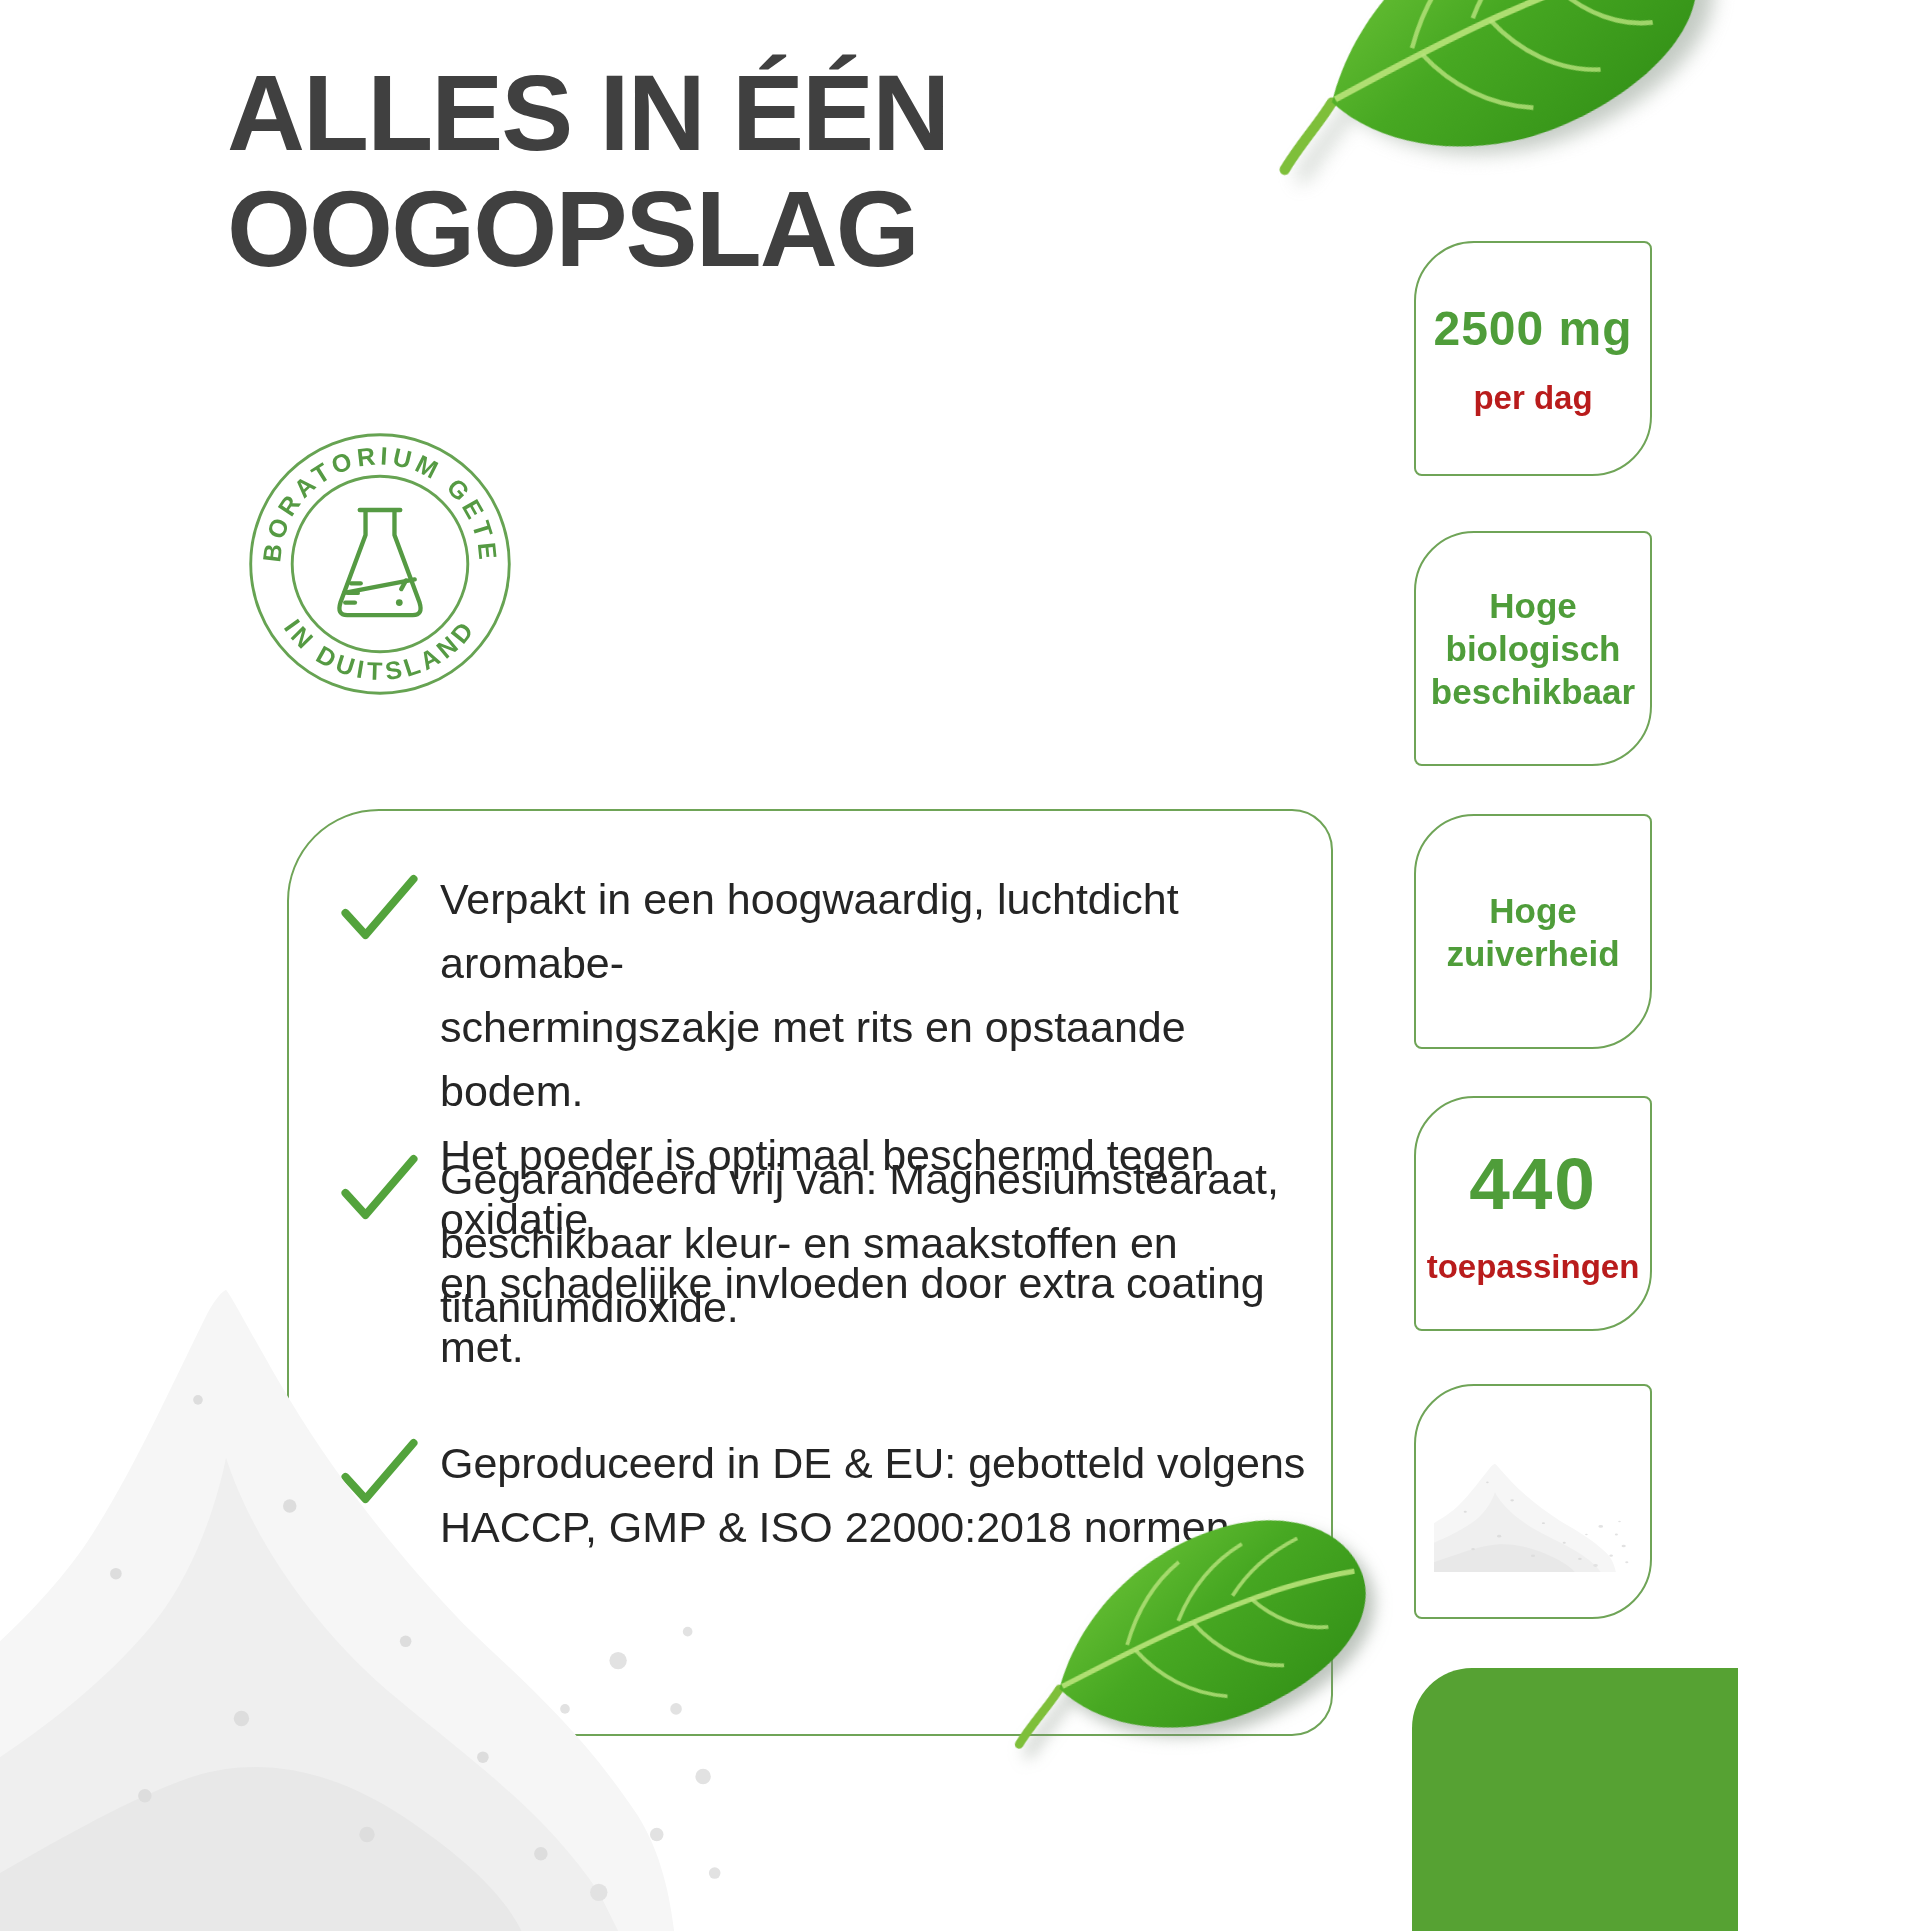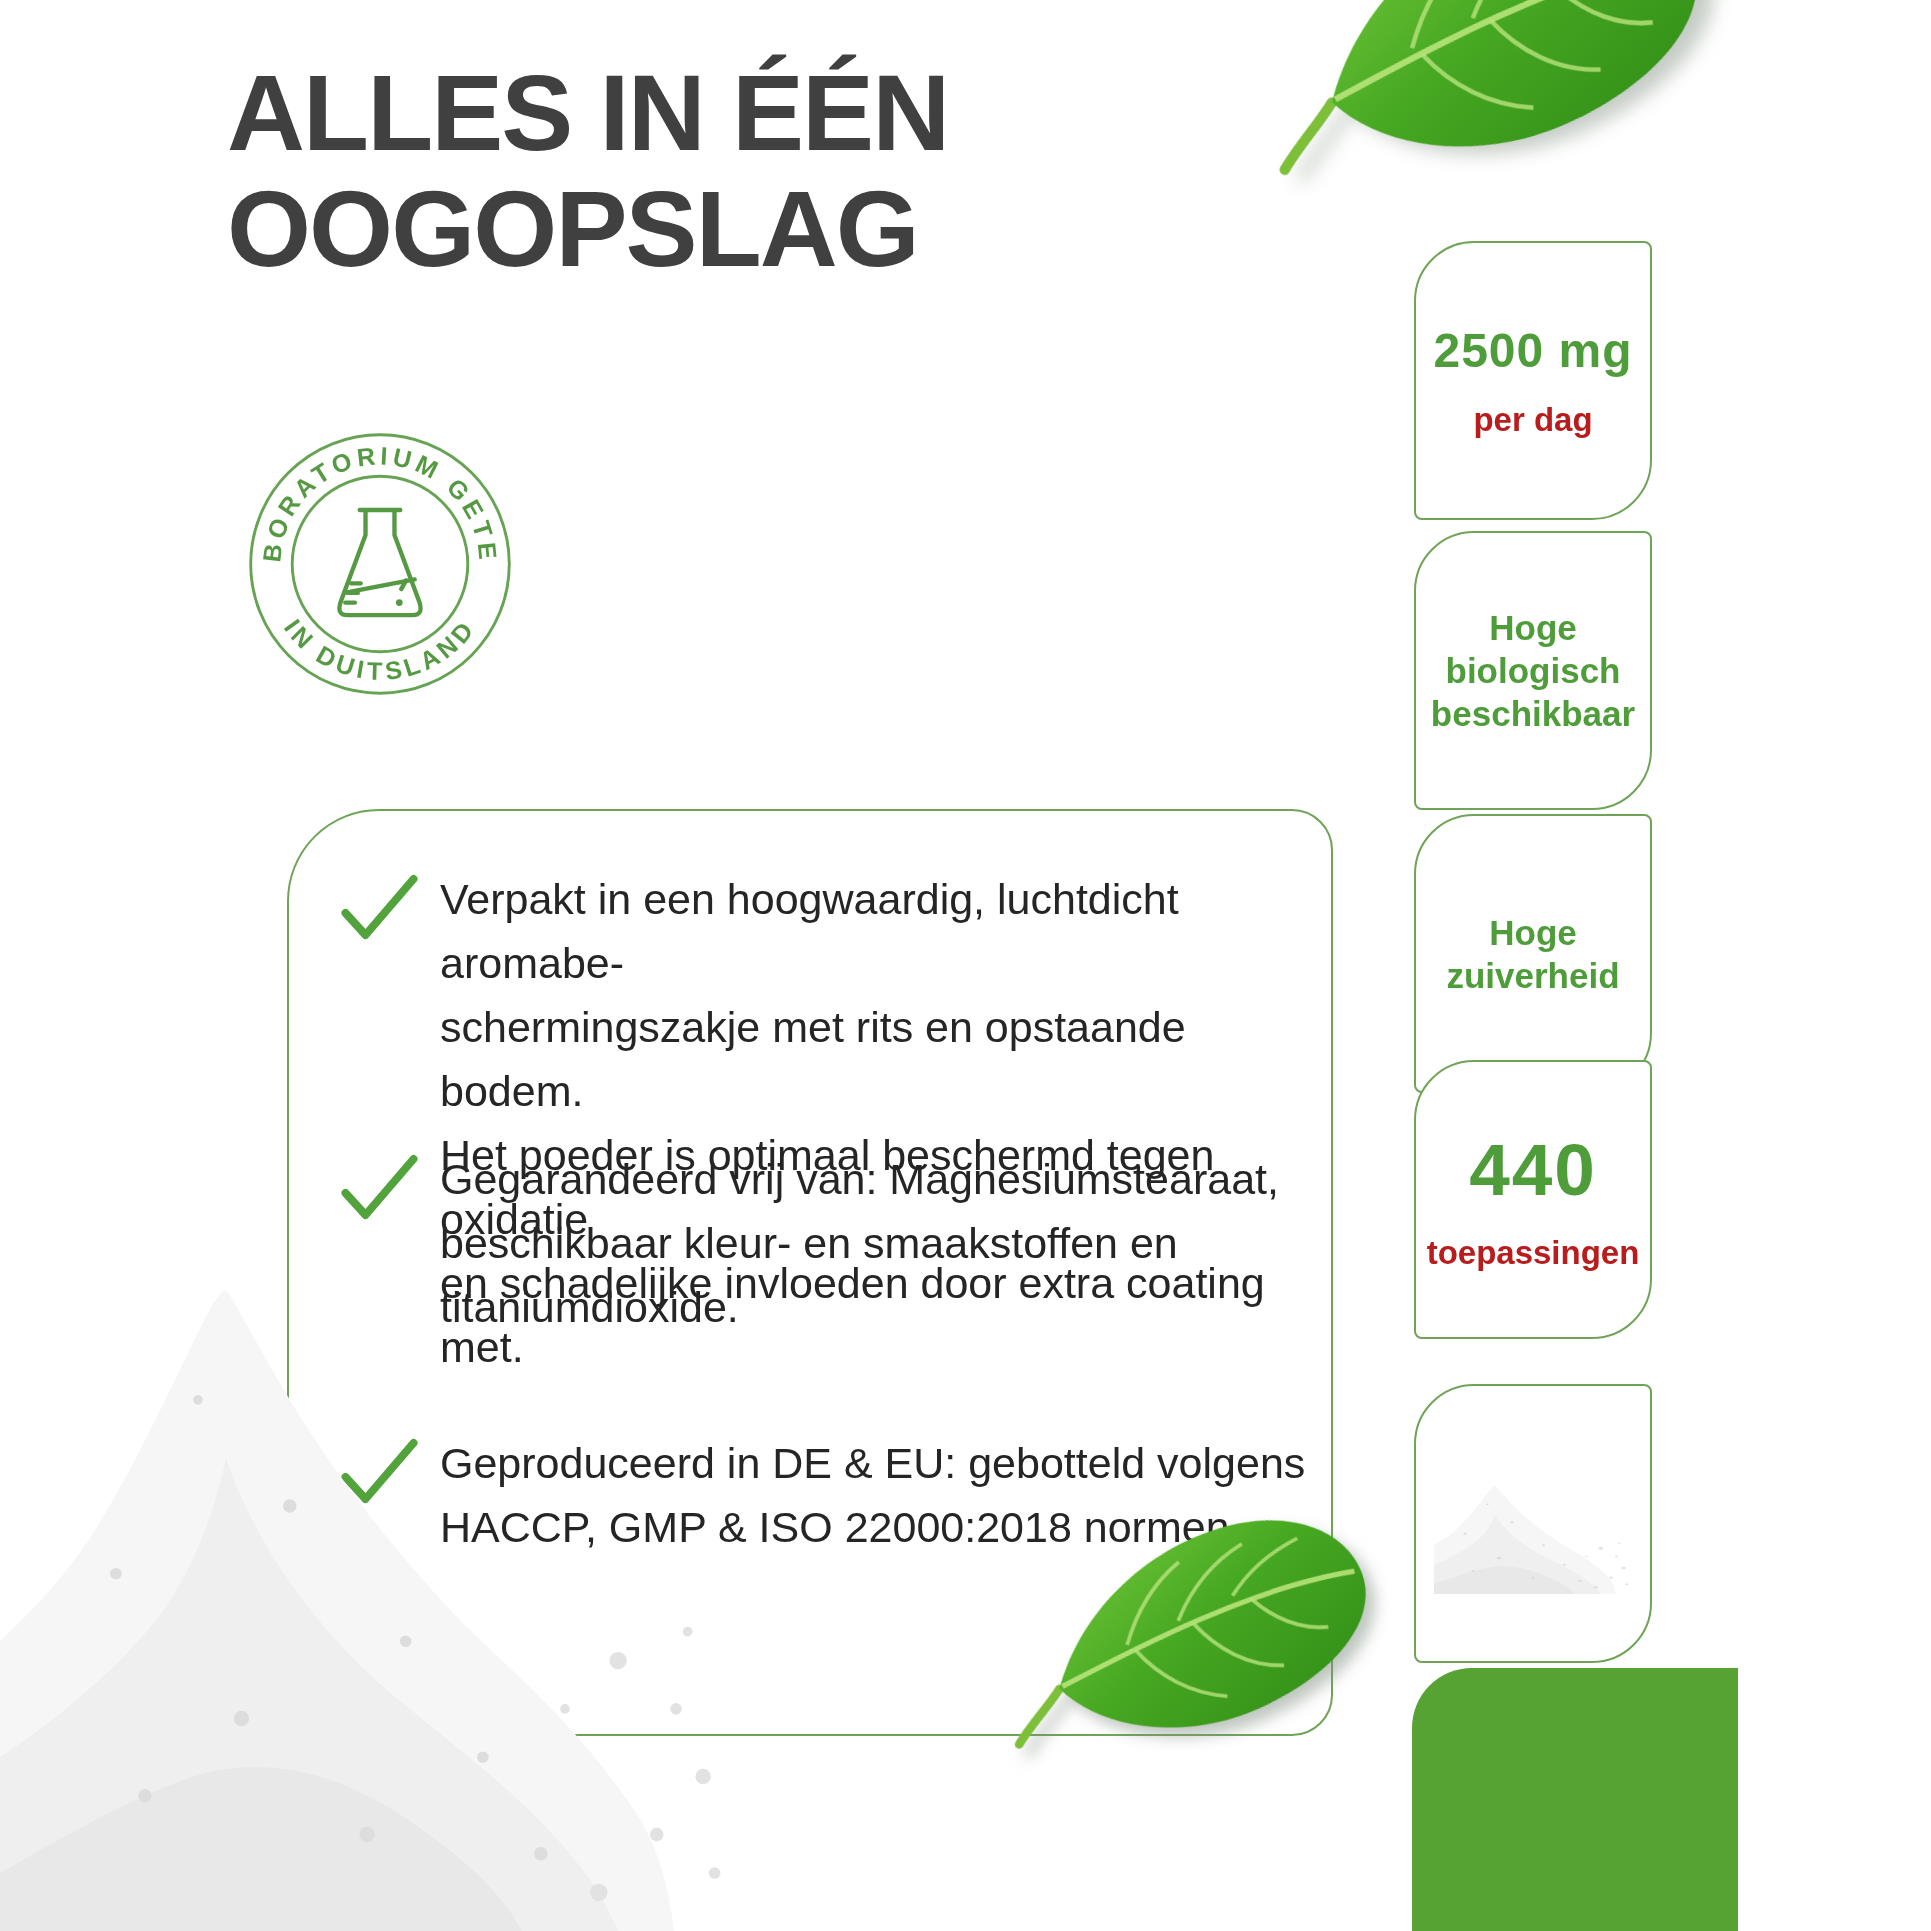--- a/index.html
+++ b/index.html
@@ -25,26 +25,26 @@
     position:absolute;left:287px;top:809px;width:1046px;height:927px;box-sizing:border-box;
     border:2.9px solid #6fa457;border-radius:92px 41px 41px 41px;background:transparent;z-index:1;
   }
   .bullet{position:absolute;left:0;width:100%;}
   .bullet .check{position:absolute;left:50px;top:5.8px;width:81px;height:70px;}
   .bullet .lines{position:absolute;left:151px;top:0;width:898px;}
   .bullet .line{font-size:43px;line-height:64px;color:#252525;}
   .b1{top:56px;} .b2{top:336px;} .b3{top:620px;}
   
   .card{
-    position:absolute;left:1414px;width:238px;height:279px;box-sizing:border-box;
+    position:absolute;left:1414px;width:238px;height:235px;box-sizing:border-box;
     border:2.9px solid #6fa457;border-radius:60px 7.7px 60px 7.7px;background:#fff;
     display:flex;flex-direction:column;align-items:center;justify-content:center;
     text-align:center;z-index:2;
   }
-  .c1{top:241px;} .c2{top:531px;} .c3{top:814px;} .c4{top:1060px;} .c5{top:1384px;}
+  .c1{top:241px;} .c2{top:531px;} .c3{top:814px;} .c4{top:1096px;} .c5{top:1384px;}
   .card .stat-value{font-size:48px;font-weight:900;color:#4f9d3a;letter-spacing:1px;}
   .card .stat-value.big{font-size:73px;letter-spacing:1.9px;}
   .card .stat-label{font-size:33px;font-weight:bold;color:#b91c1c;margin-top:23px;}
   .card .txt-line{font-size:35px;line-height:43px;font-weight:bold;color:#4f9d3a;}
   .green-box{
     position:absolute;left:1412px;top:1668px;width:326px;height:263px;
     background:#56a233;border-radius:60px 0 0 0;z-index:2;
   }
   
   .leaf{position:absolute;z-index:4;}

